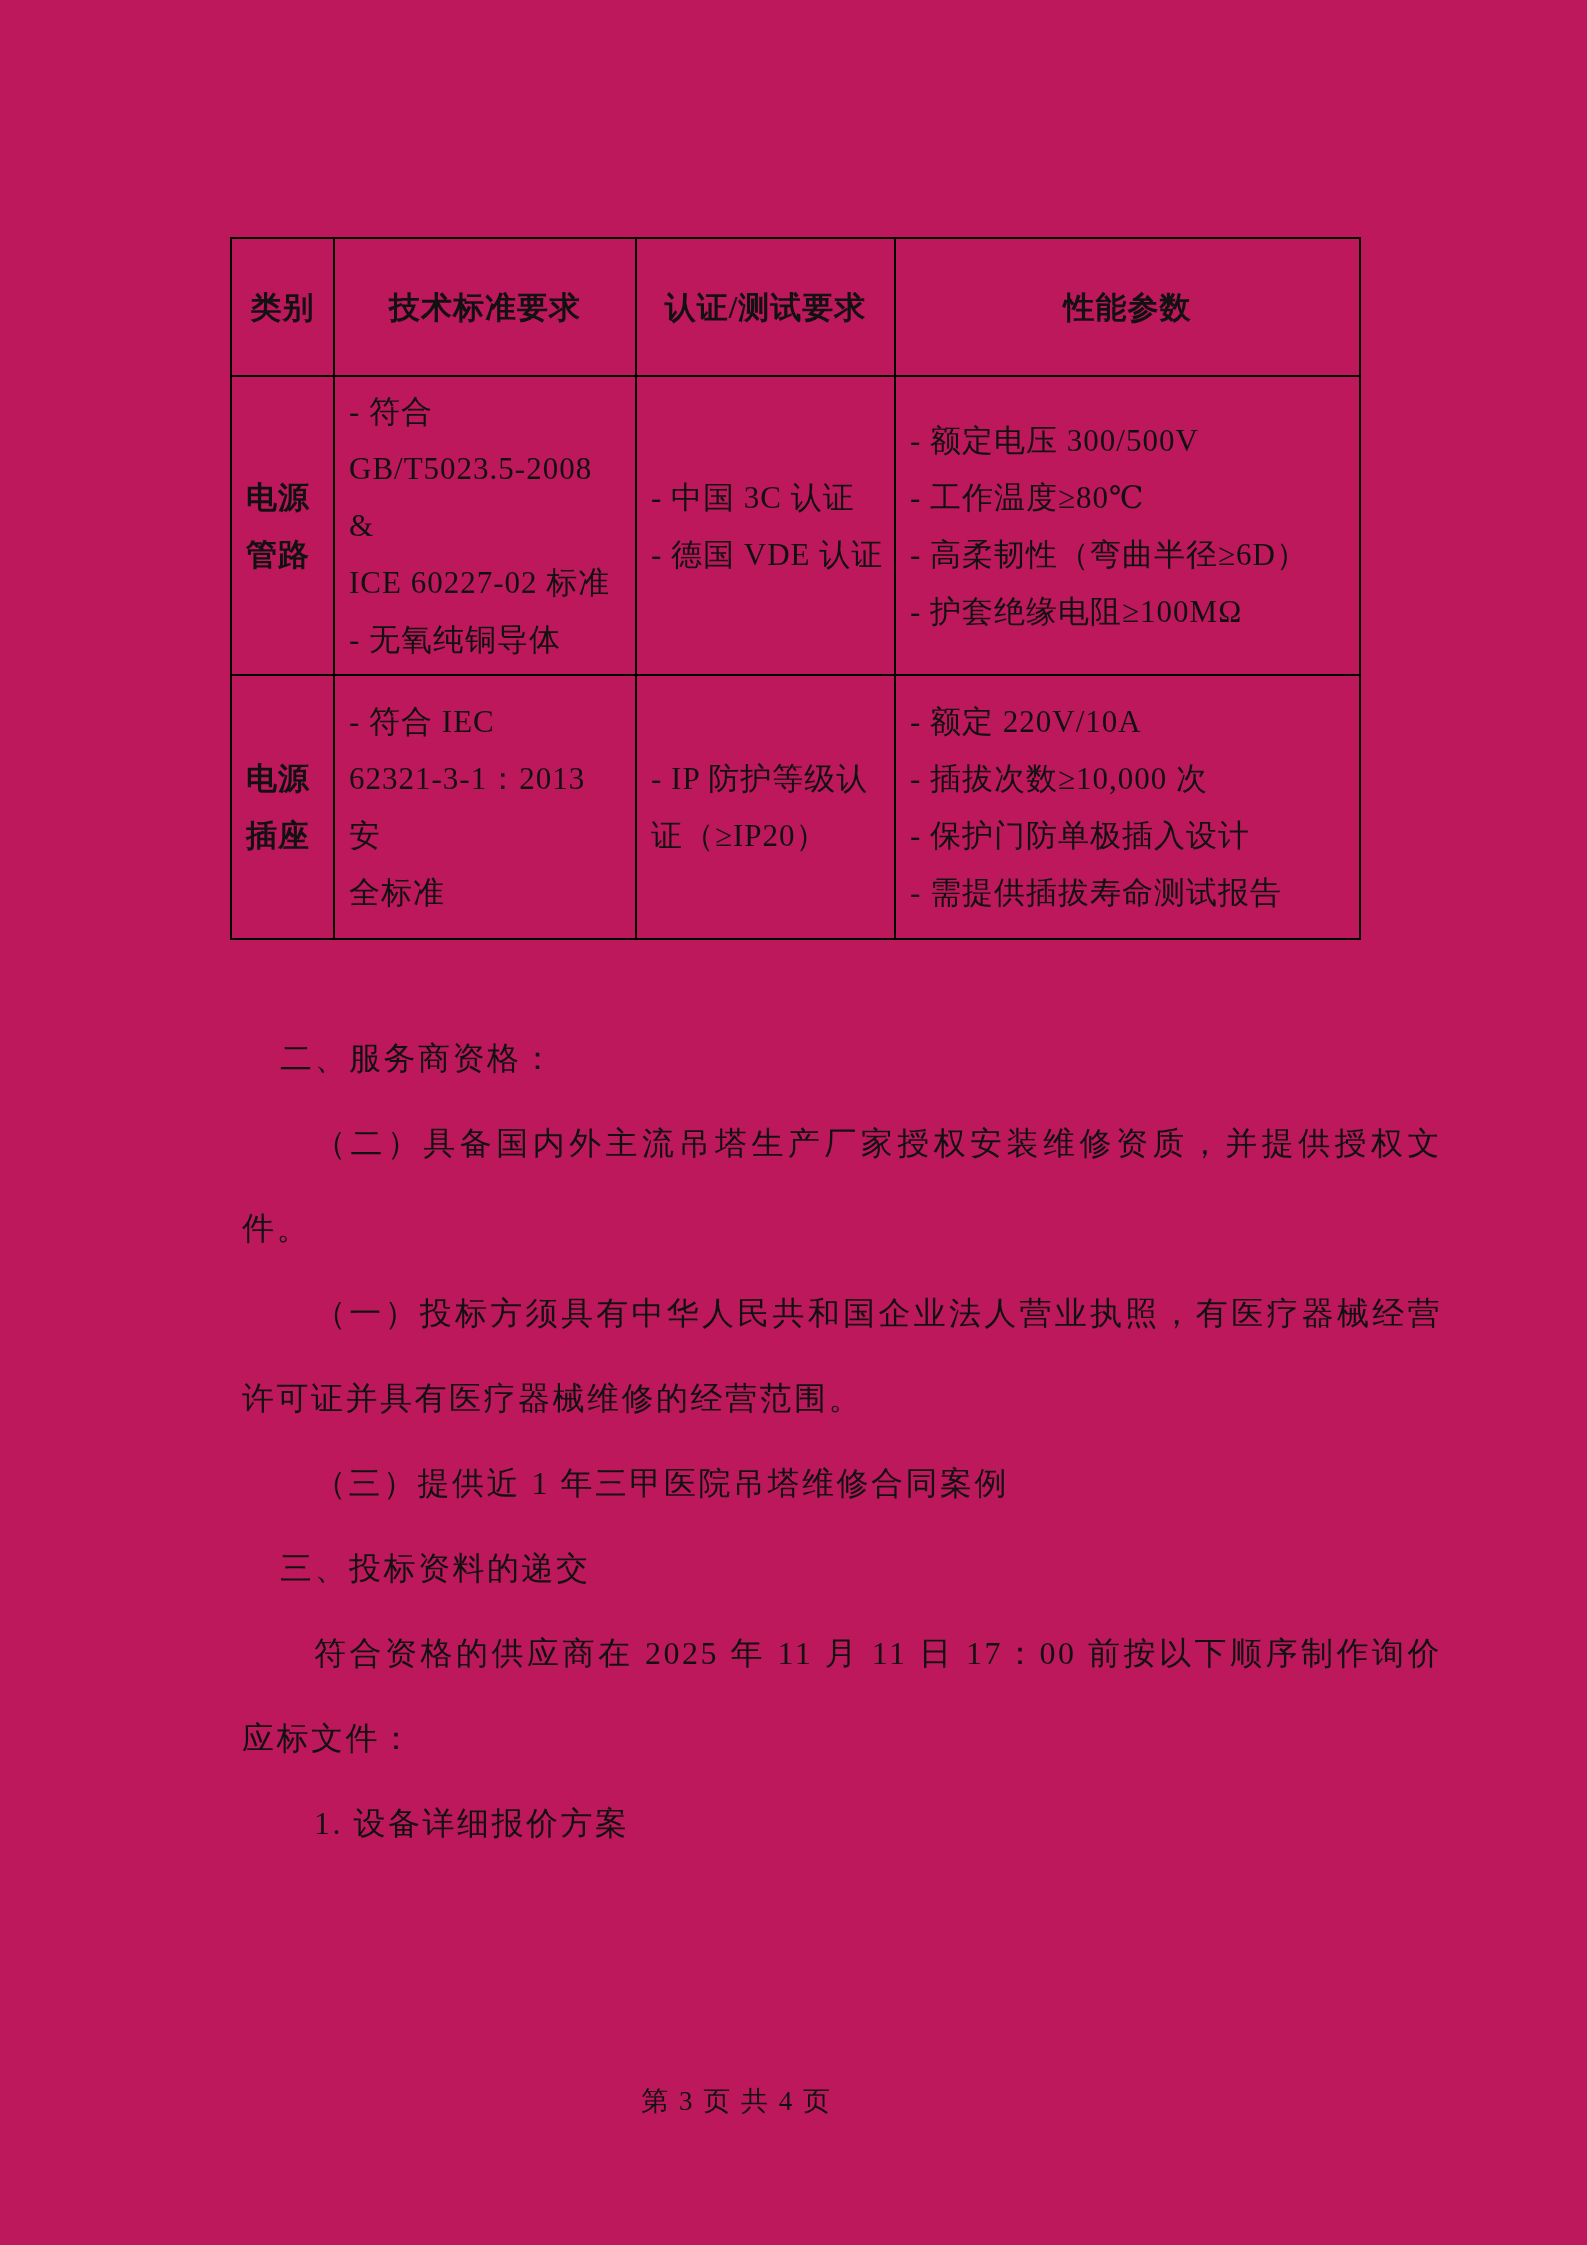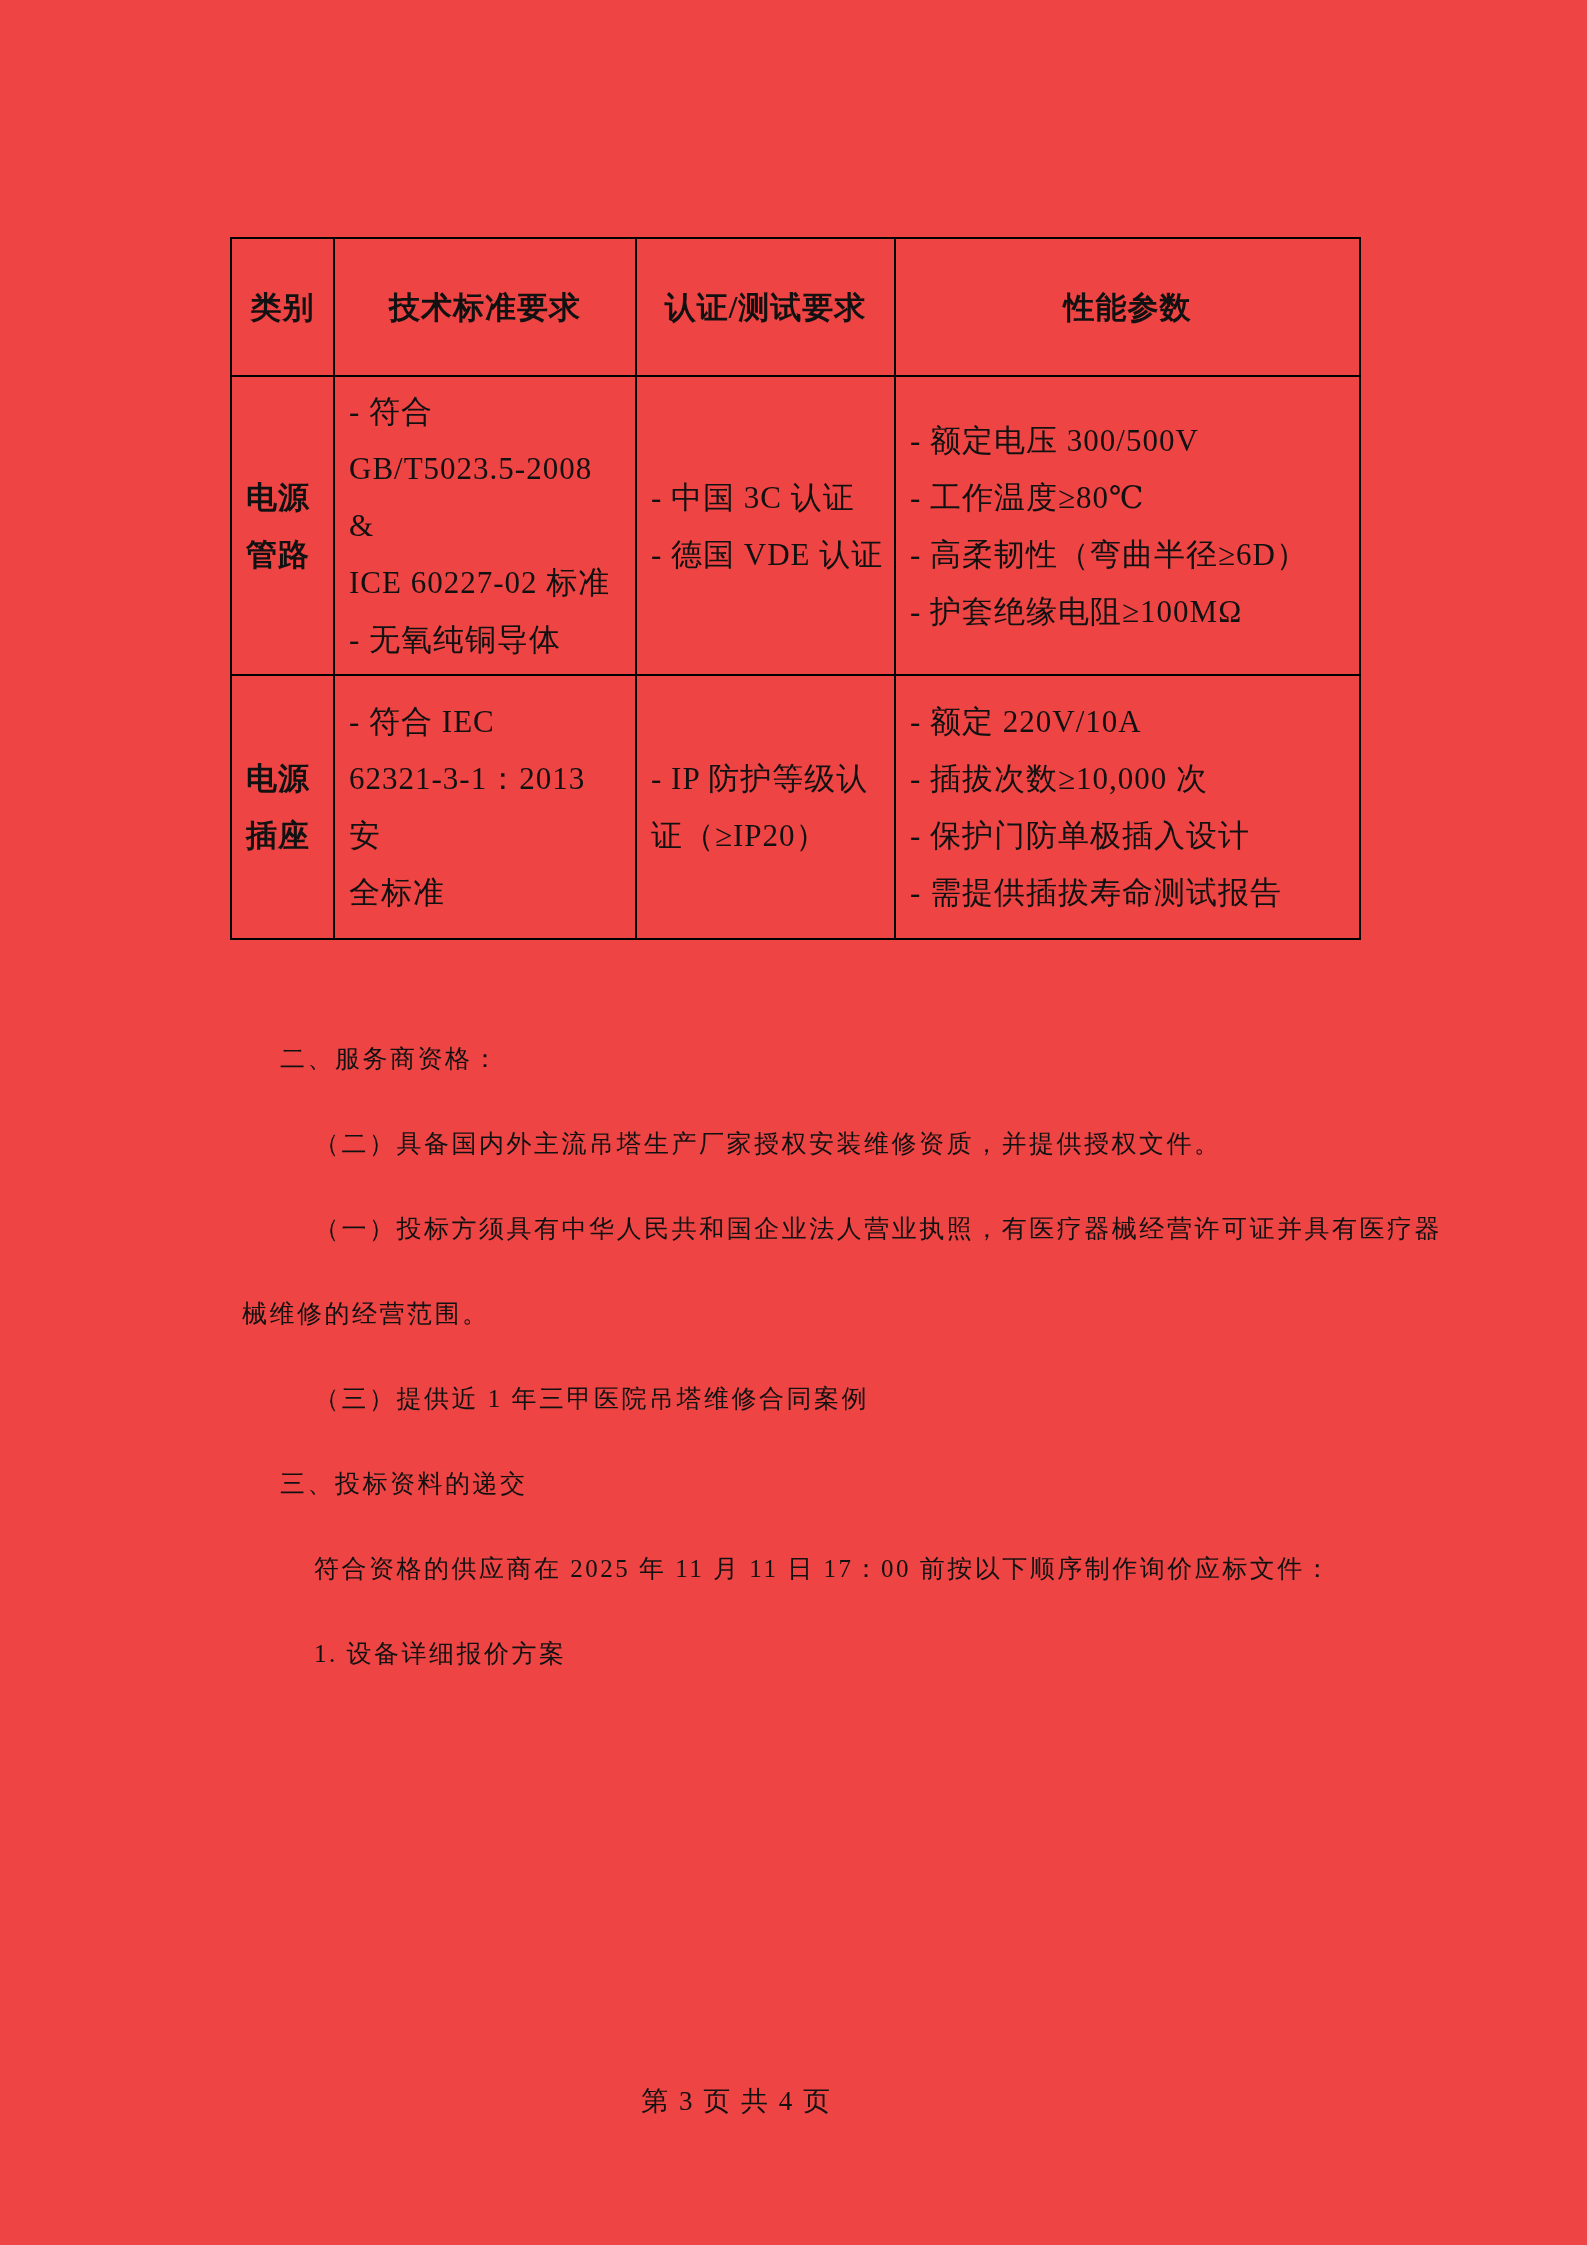--- a/index.html
+++ b/index.html
@@ -1,20 +1,20 @@
 <!DOCTYPE html>
 <html><head>
 <meta charset="utf-8">
 <style>
   html, body { margin: 0; padding: 0; background: #ffffff; }
   .page {
     position: relative;
     width: 1587px;
     height: 2245px;
-    background: #ef4444;
+    background: #be185d;
     color: #111111;
     font-family: "Liberation Serif", "DejaVu Serif", serif;
     box-sizing: border-box;
     padding: 237px 145px 0 230px;
     overflow: hidden;
   }
   
   table.spec {
     border-collapse: collapse;
     table-layout: fixed;
@@ -46,21 +46,21 @@
     padding-left: 12px;
     padding-right: 4px;
     border-radius: 18px;
   }
   .multiline { white-space: pre-line; }
   
   .bodytext {
     margin-left: 12px;
     width: 1200px;
     margin-top: 76px;
-    font-size: 25px;
+    font-size: 32px;
     line-height: 85px;
     letter-spacing: 2.5px;
     text-align: justify;
   }
   .para { margin: 0; }
   .indent-1 { text-indent: 38px; }
   .indent-2 { text-indent: 72px; }
   
   .footer {
     position: absolute;

